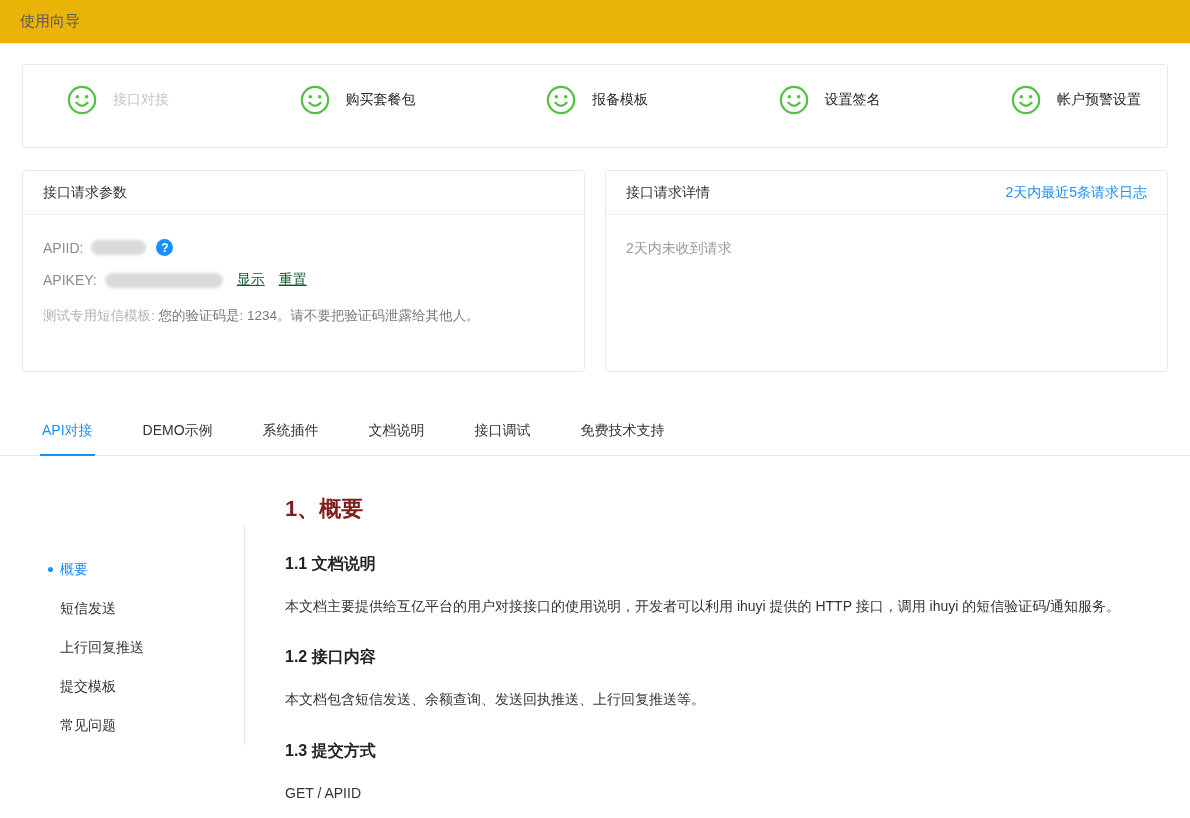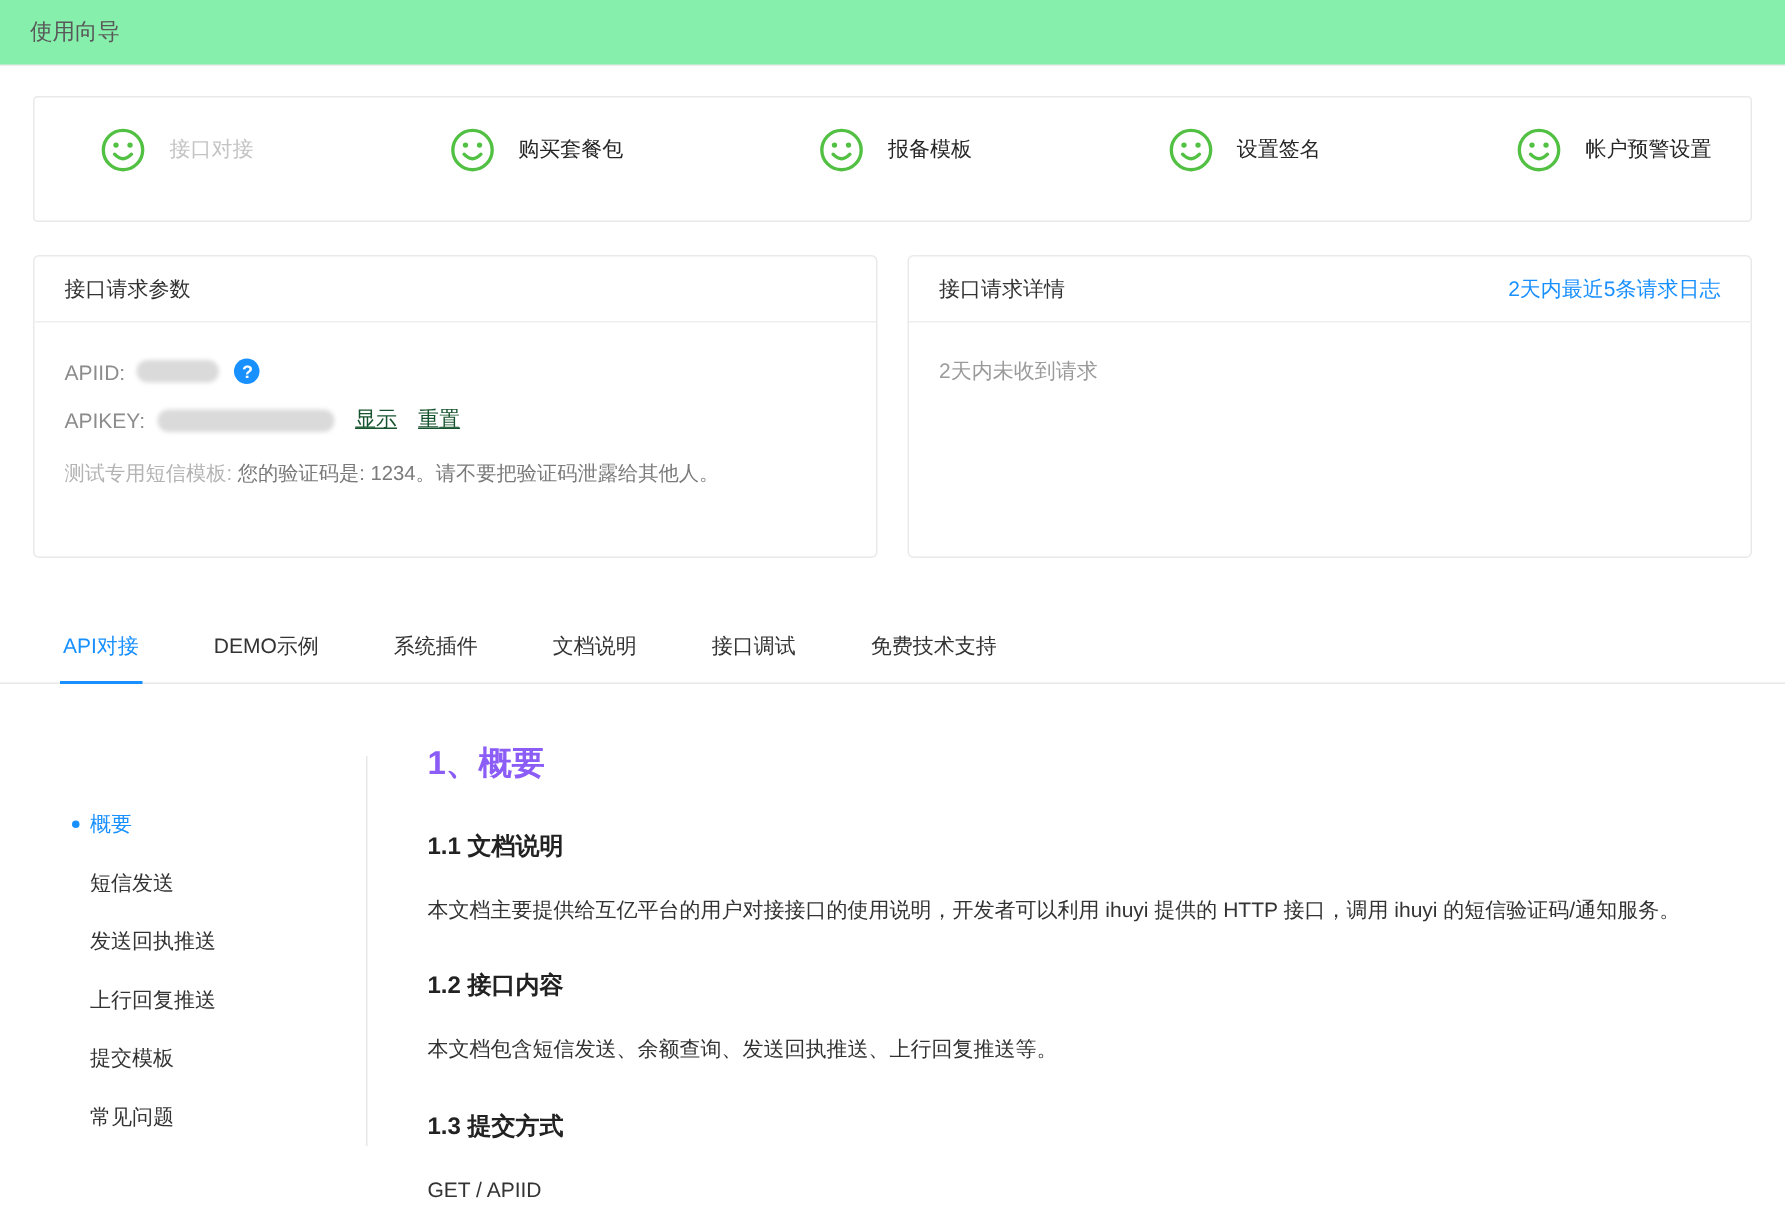--- a/index.html
+++ b/index.html
@@ -4,21 +4,21 @@
 <style>
   * { margin:0; padding:0; box-sizing:border-box; }
   html,body { background:#ffffff; }
   body {
     width:1190px; height:818px; overflow:hidden;
     font-family:"Liberation Sans","DejaVu Sans",sans-serif;
     color:#333;
   }
   
   .topbar {
-    height:44px; background:#86efac; border-bottom:1px solid #ececec;
+    height:44px; background:#eab308; border-bottom:1px solid #ececec;
     display:flex; align-items:center; padding-left:20px;
     font-size:15px; color:#595959;
   }
   
   .steps-card {
     margin:20px 22px 0; height:84px;
     border:1px solid #e9e9e9; border-radius:3px; background:#fff;
     display:flex; align-items:center; justify-content:space-between;
     padding:0 26px 12px 44px;
   }
@@ -78,21 +78,21 @@
   .side-item {
     position:relative; height:39px; line-height:39px;
     padding-left:60px; font-size:14px; color:#333; cursor:pointer;
   }
   .side-item.active { color:#1890ff; }
   .side-item.active::before {
     content:""; position:absolute; left:48px; top:17px;
     width:5px; height:5px; border-radius:50%; background:#1890ff;
   }
   .doc { flex:1; padding:22px 45px 0 40px; }
-  .doc-heading { font-size:22px; font-weight:bold; color:#8b5cf6; margin:8px 0 8px; }
+  .doc-heading { font-size:22px; font-weight:bold; color:#7f1d1d; margin:8px 0 8px; }
   .doc-sub { font-size:16px; font-weight:bold; color:#222; margin:30px 0 20px; }
   .doc-p { font-size:14px; color:#333; line-height:1.6; }
 </style>
 </head>
 <body>
 
 <header class="topbar">
   <span>使用向导</span>
 </header>
 
@@ -194,21 +194,20 @@
   <div class="tab">系统插件</div>
   <div class="tab">文档说明</div>
   <div class="tab">接口调试</div>
   <div class="tab">免费技术支持</div>
 </nav>
 
 <div class="content">
   <aside class="sidebar">
     <div class="side-item active">概要</div>
     <div class="side-item">短信发送</div>
-    <div class="side-item">发送回执推送</div>
     <div class="side-item">上行回复推送</div>
     <div class="side-item">提交模板</div>
     <div class="side-item">常见问题</div>
   </aside>
 
   <main class="doc">
     <h1 class="doc-heading">1、概要</h1>
 
     <h2 class="doc-sub">1.1 文档说明</h2>
     <p class="doc-p">本文档主要提供给互亿平台的用户对接接口的使用说明，开发者可以利用 ihuyi 提供的 HTTP 接口，调用 ihuyi 的短信验证码/通知服务。</p>

